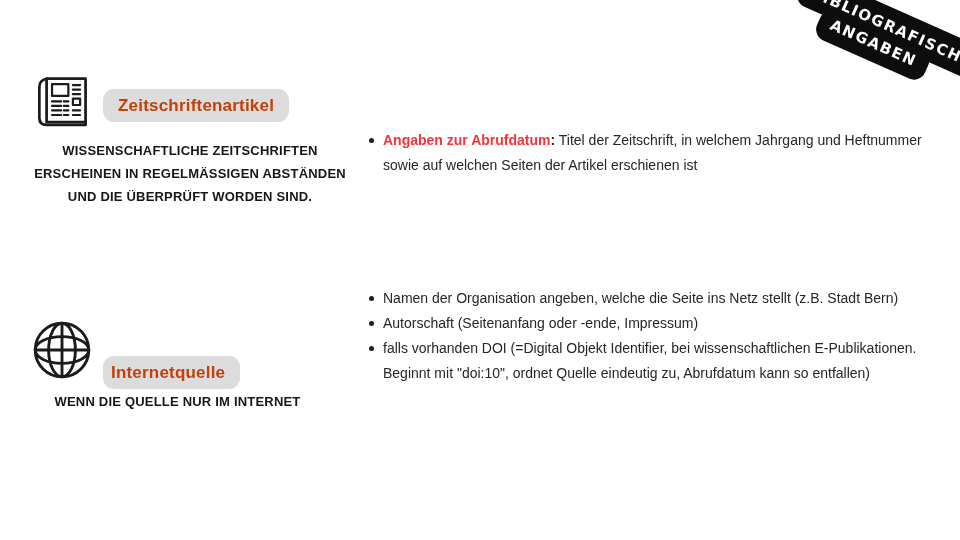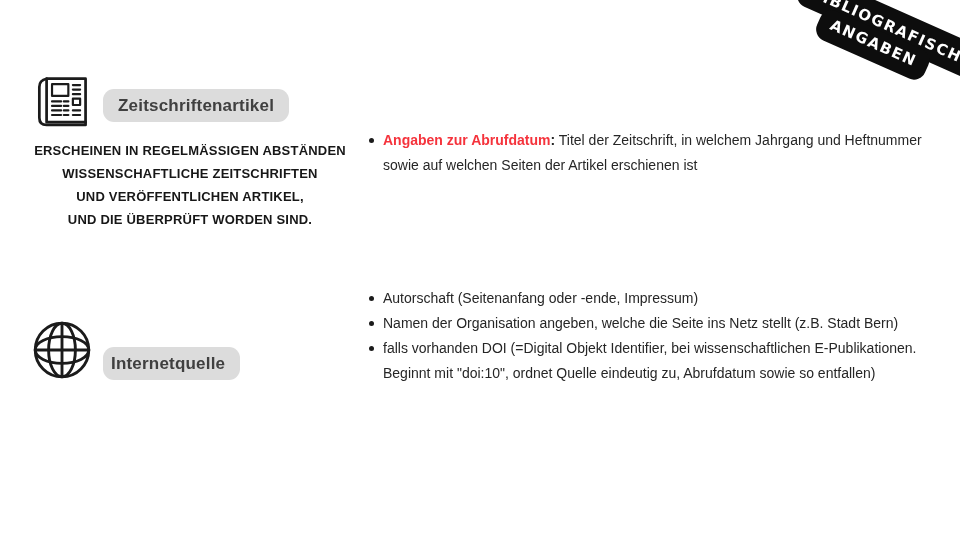--- a/index.html
+++ b/index.html
@@ -25,26 +25,26 @@
   .b1 { padding:9px 13px 8px; }
   .b2wrap { margin-top:-9px; text-align:center; }
   .b2 { padding:5px 13px 9px; }
 
   
   .icon-news  { position:absolute; left:33px; top:71px;  width:58px; height:68px; }
   .icon-globe { position:absolute; left:28px; top:316px; width:68px; height:68px; }
 
   .pill {
     position:absolute;
-    background:var(--pill-bg,#dcdcdc); color:#404040;
+    background:var(--pill-bg,#dcdcdc); color:#c2410c;
     font-weight:700; font-size:17px; letter-spacing:0.2px;
     padding:7px 15px 6px; border-radius:11px; white-space:nowrap;
   }
   .pill1 { left:103px; top:89px; }
-  .pill2 { left:103px; top:347px;padding-left:8px; }
+  .pill2 { left:103px; top:356px;padding-left:8px; }
 
   .desc {
     position:absolute; text-align:center;
     font-weight:700; font-size:13px; line-height:23px;
     color:#171717; letter-spacing:0.2px; white-space:nowrap;
   }
   .desc1 { left:25px; top:139px; width:330px; }
   .desc2 { left:25px; top:390px; width:305px; }
 
   
@@ -97,50 +97,50 @@
         <line x1="44" y1="40" x2="52" y2="40"></line>
       <line x1="21" y1="45" x2="31" y2="45"></line>
         <line x1="34" y1="45" x2="39" y2="45"></line>
         <line x1="44" y1="45" x2="52" y2="45"></line>
     </g>
   </svg>
 
   <div class="pill pill1">Zeitschriftenartikel</div>
 
   <div class="desc desc1">
+    <div>WISSENSCHAFTLICHE ZEITSCHRIFTEN</div>
     <div>ERSCHEINEN IN REGELMÄSSIGEN ABSTÄNDEN</div>
-    <div>WISSENSCHAFTLICHE ZEITSCHRIFTEN</div>
-    <div>UND VERÖFFENTLICHEN ARTIKEL,</div>
     <div>UND DIE ÜBERPRÜFT WORDEN SIND.</div>
   </div>
 
   <ul class="list list1">
     <li>
       <span class="strong">Angaben zur Abrufdatum</span><span class="mid">:</span><span> Titel der Zeitschrift, in welchem Jahrgang und Heftnummer sowie auf welchen Seiten der Artikel erschienen ist</span>
     </li>
   </ul>
 
   <svg class="icon-globe" viewBox="0 0 66 66" fill="none" stroke="#1b1b1b" stroke-width="2.8">
     <circle cx="33" cy="33" r="26"></circle>
     <ellipse cx="33" cy="33" rx="13" ry="26"></ellipse>
     <ellipse cx="33" cy="33" rx="26" ry="13"></ellipse>
     <line x1="7" y1="33" x2="59" y2="33"></line>
     <line x1="33" y1="7" x2="33" y2="59"></line>
   </svg>
 
   <div class="pill pill2">Internetquelle</div>
 
   <div class="desc desc2">
+    <div>WENN DIE QUELLE NUR IM INTERNET</div>
   </div>
 
   <ul class="list list2">
     <li>
+      <span class="strong"></span><span class="mid"></span><span>Namen der Organisation angeben, welche die Seite ins Netz stellt (z.B. Stadt Bern)</span>
+    </li>
+    <li>
       <span class="strong"></span><span class="mid"></span><span>Autorschaft (Seitenanfang oder -ende, Impressum)</span>
     </li>
     <li>
-      <span class="strong"></span><span class="mid"></span><span>Namen der Organisation angeben, welche die Seite ins Netz stellt (z.B. Stadt Bern)</span>
-    </li>
-    <li>
-      <span class="strong"></span><span class="mid"></span><span>falls vorhanden DOI (=Digital Objekt Identifier, bei wissenschaftlichen E-Publikationen. Beginnt mit "doi:10", ordnet Quelle eindeutig zu, Abrufdatum sowie so entfallen)</span>
+      <span class="strong"></span><span class="mid"></span><span>falls vorhanden DOI (=Digital Objekt Identifier, bei wissenschaftlichen E-Publikationen. Beginnt mit "doi:10", ordnet Quelle eindeutig zu, Abrufdatum kann so entfallen)</span>
     </li>
   </ul>
 
 </div>
 
 </body></html>

